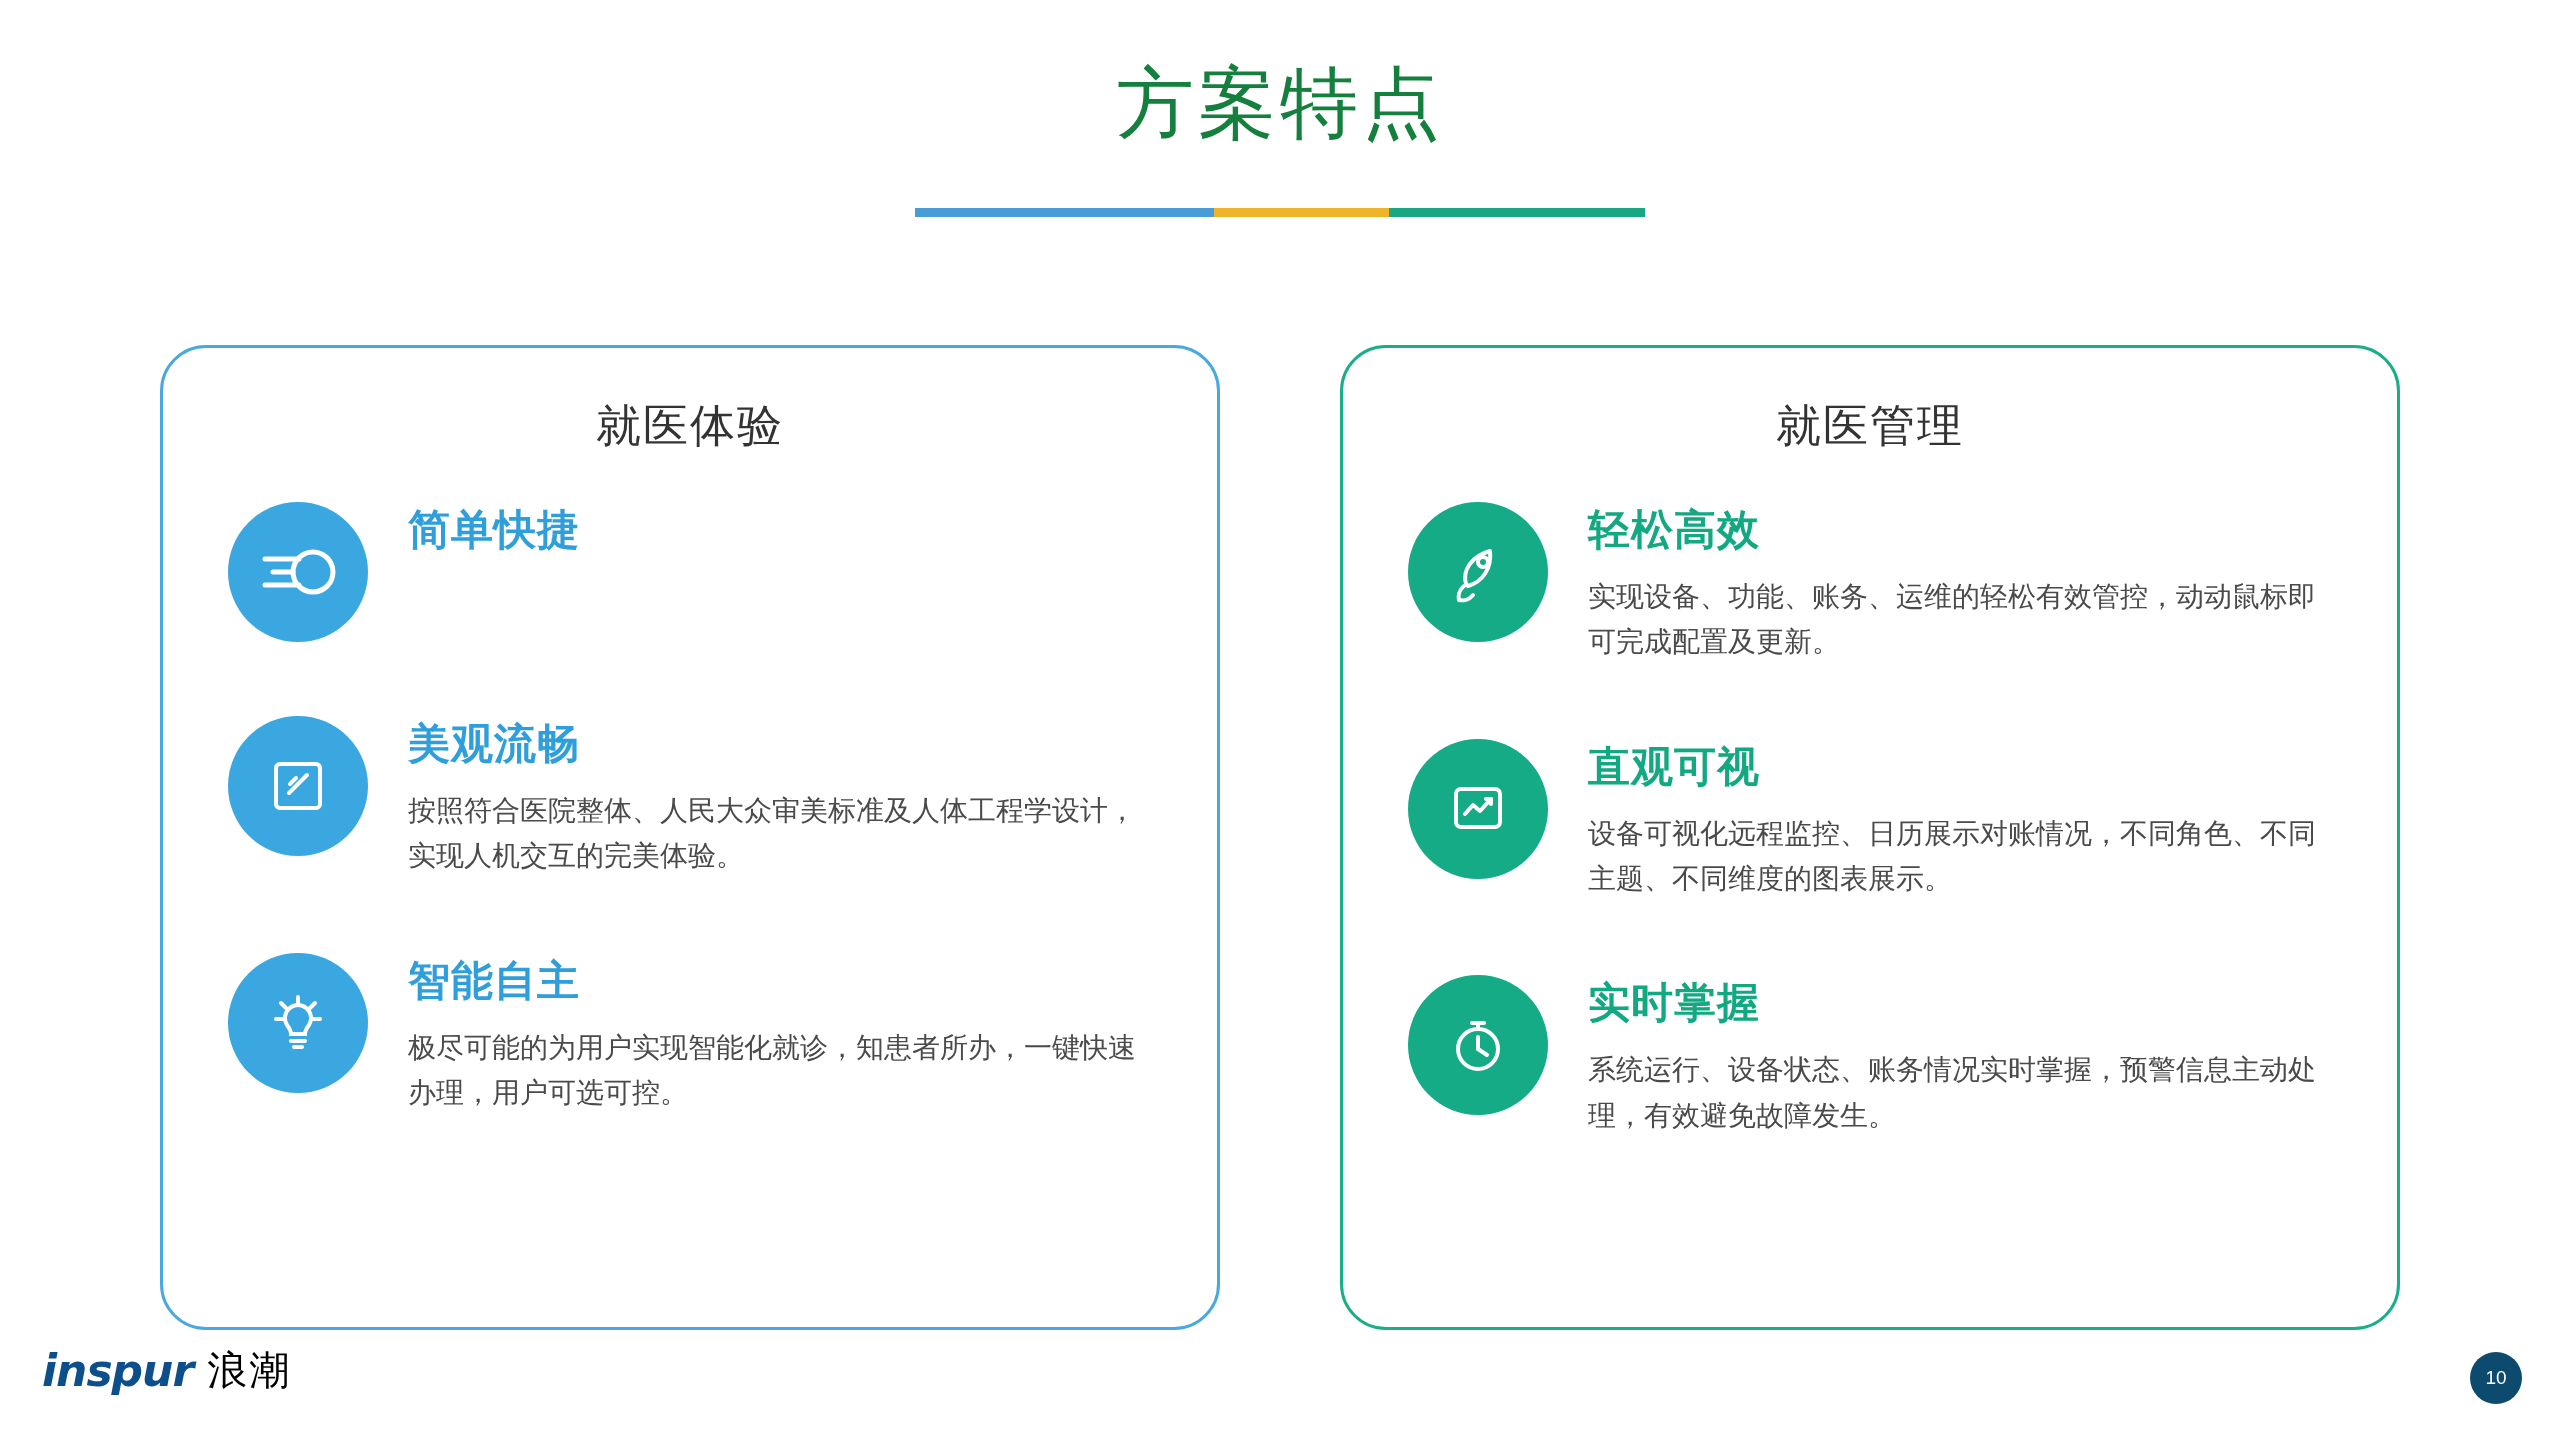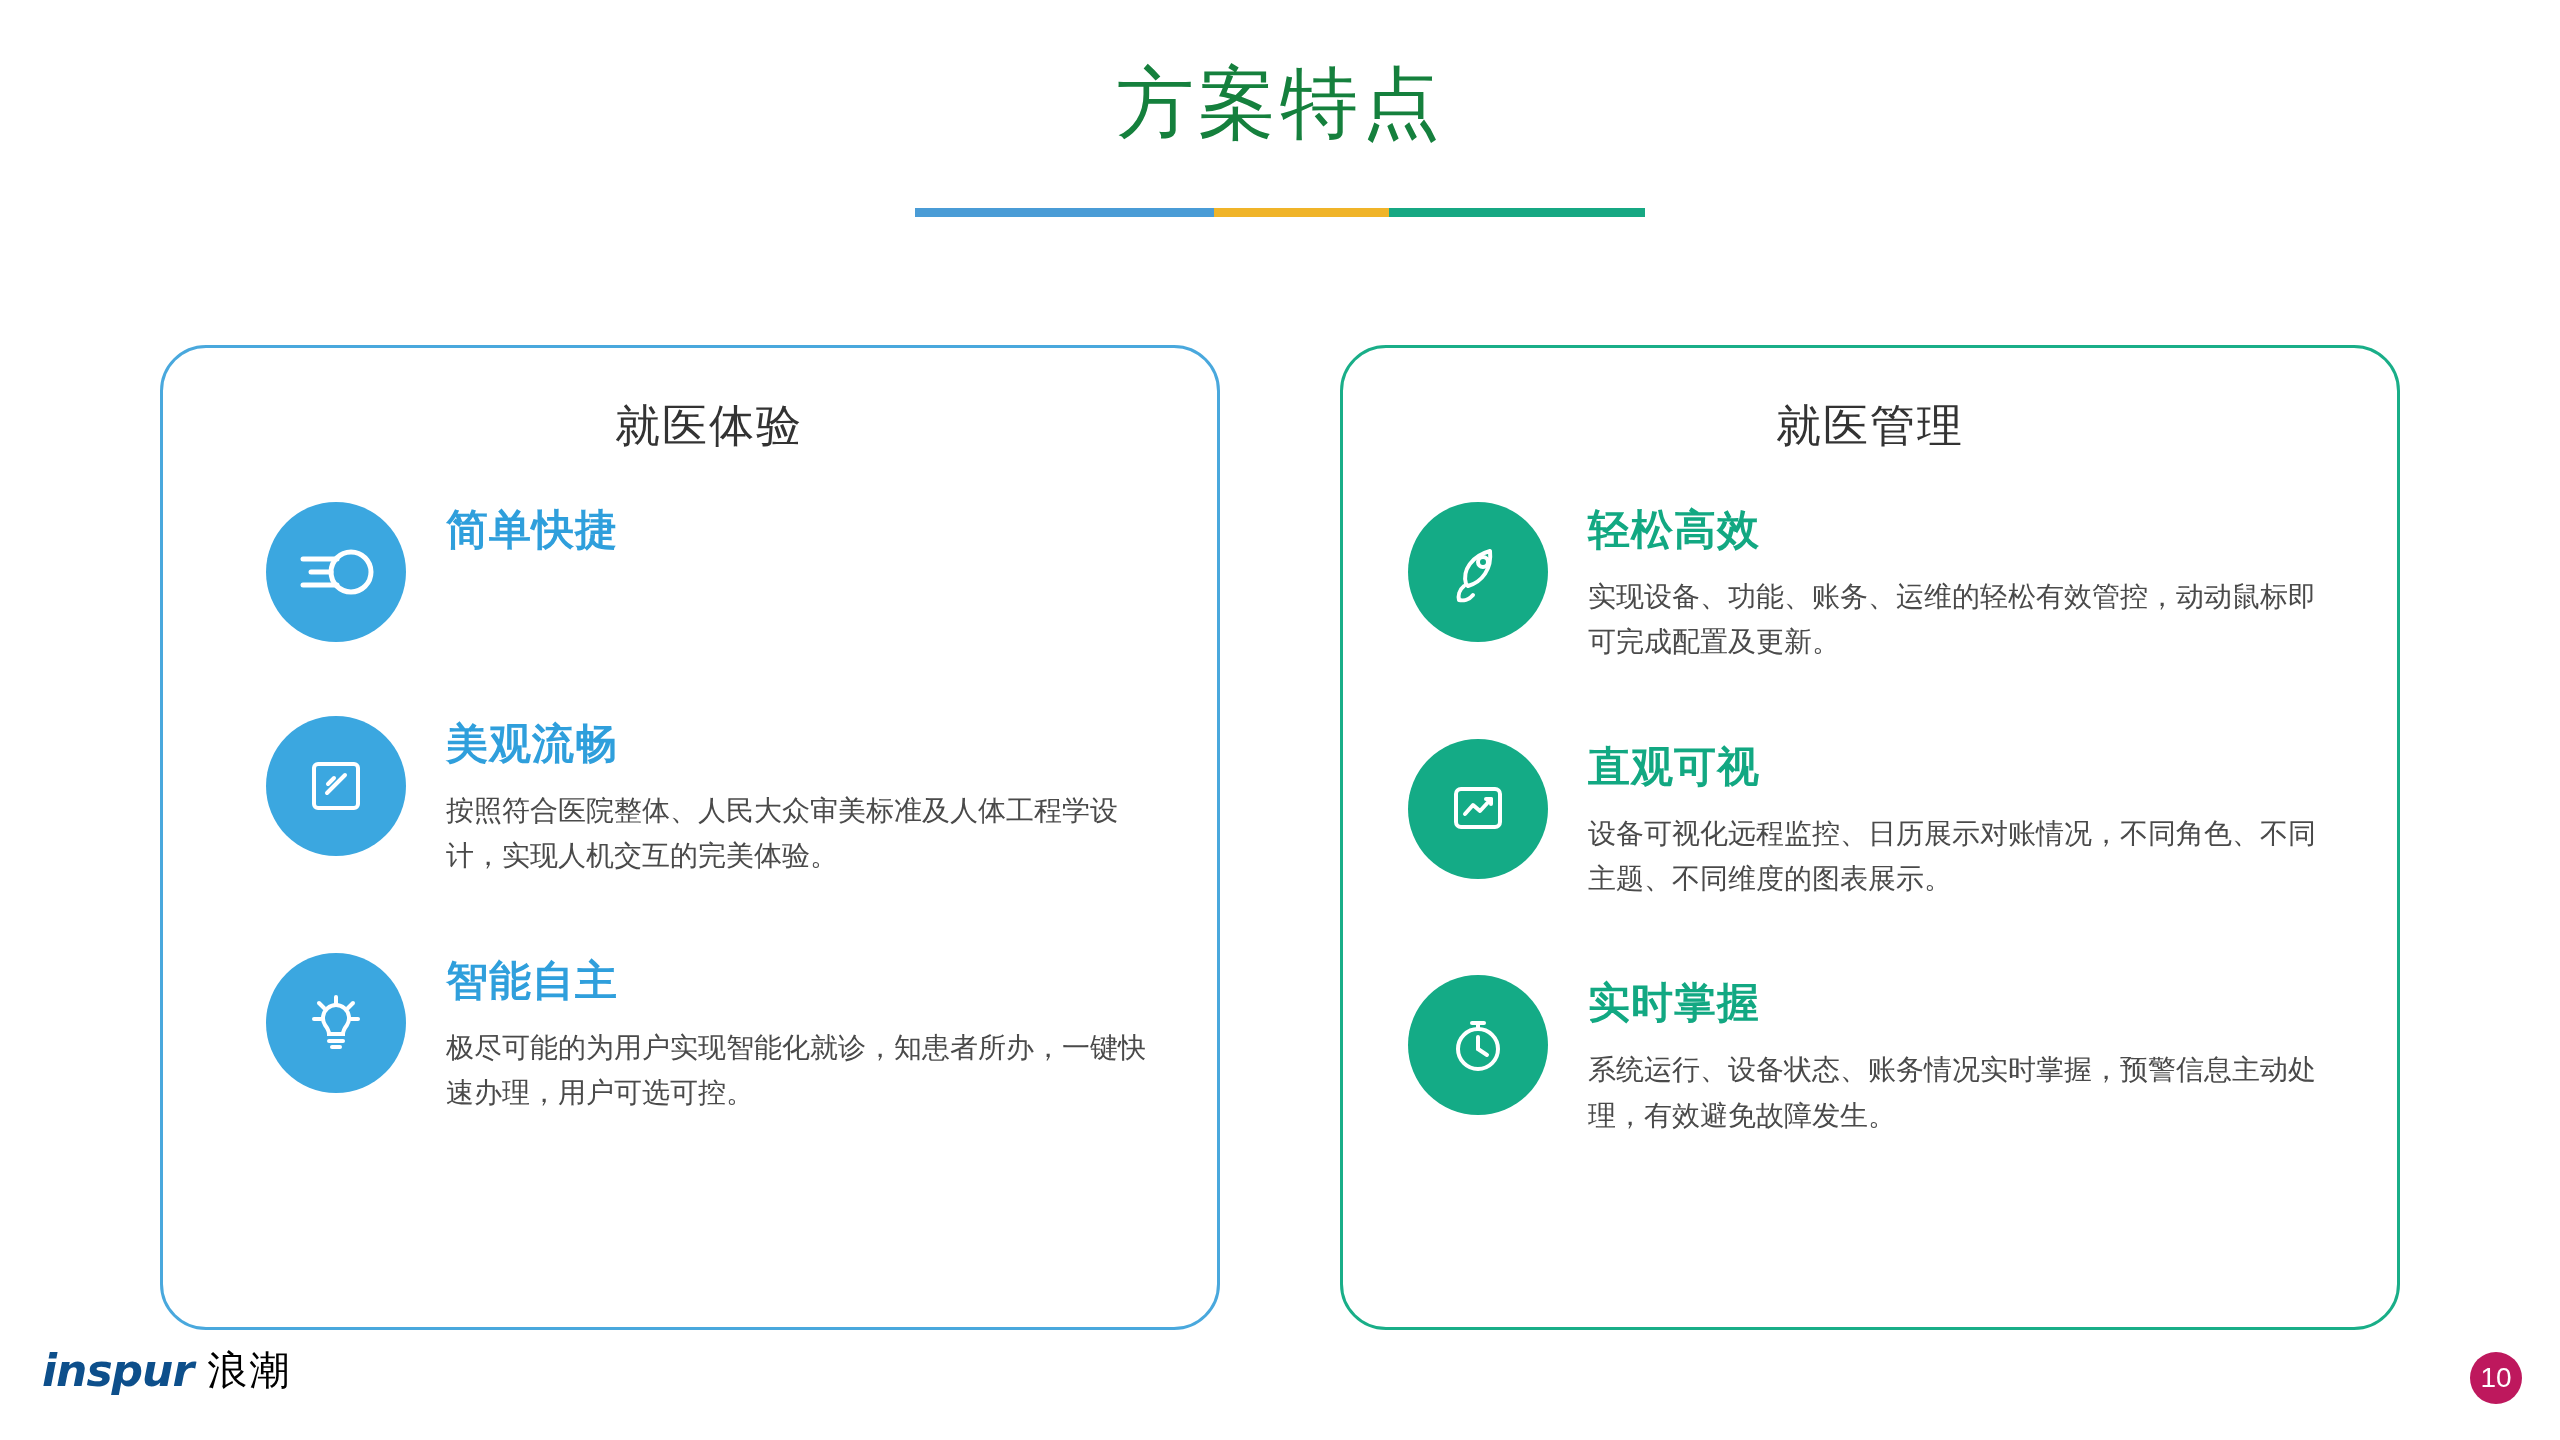--- a/index.html
+++ b/index.html
@@ -51,21 +51,21 @@
     justify-content: center;
     gap: 120px;
   }
   .panel {
     width: 1060px;
     height: 985px;
     border-radius: 46px;
     box-sizing: border-box;
     position: relative;
   }
-  .panel-blue  { border: 3px solid #49a8dd; padding-left: 38px; }
+  .panel-blue  { border: 3px solid #49a8dd; }
   .panel-green { border: 3px solid #19ae88; }
 
   .panel-heading {
     text-align: center;
     font-size: 45px;
     color: #333333;
     margin-top: 48px;
     letter-spacing: 2px;
     font-weight: 400;
   }
@@ -134,23 +134,23 @@
     color: #000000;
     letter-spacing: 2px;
   }
   .page-number {
     position: absolute;
     right: 38px;
     bottom: 36px;
     width: 52px;
     height: 52px;
     border-radius: 50%;
-    background: #be185d;
+    background: #0c4a6e;
     color: #ffffff;
-    font-size: 28px;
+    font-size: 19px;
     display: flex;
     align-items: center;
     justify-content: center;
   }
 </style>
 </head>
 <body>
 
 <div class="slide-title">方案特点</div>
 

